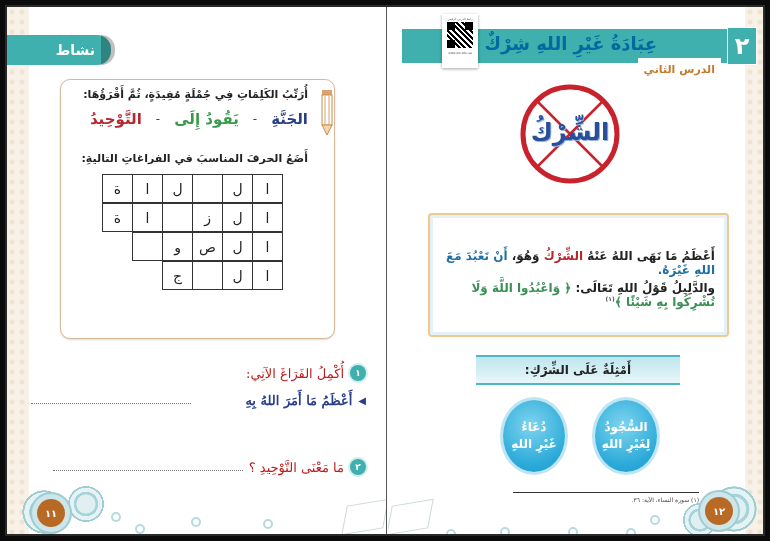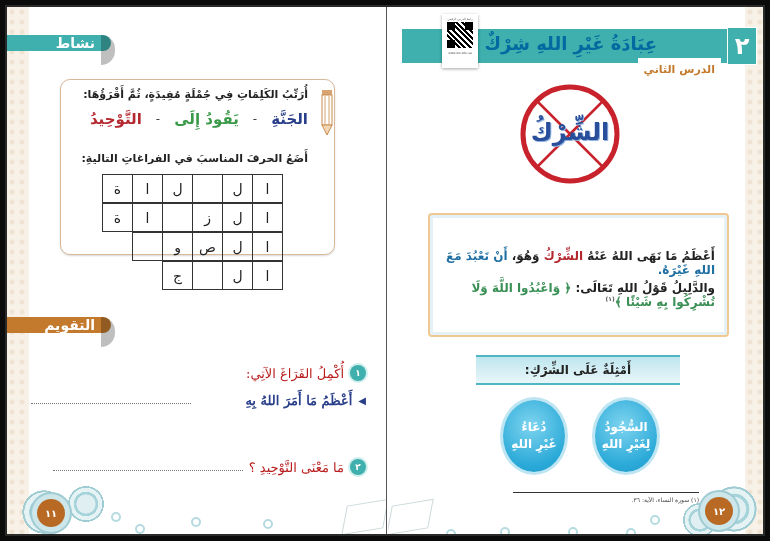--- a/index.html
+++ b/index.html
@@ -19,33 +19,33 @@
     position: absolute; top: 0; bottom: 0; width: 22px;
     background:
       radial-gradient(circle at 50% 50%, #efe3d3 0 2px, transparent 3px) 0 0 / 10px 10px,
       #f8f1e7;
   }
   .texture-left { left: 0; }
   .texture-right { right: 0; }
 
   
   .tab-pill {
-    position: absolute; height: 16px; border-radius: 0 14px 14px 0;
+    position: absolute; height: 30px; border-radius: 0 14px 14px 0;
     display: flex; align-items: center; justify-content: flex-end; padding-right: 16px;
     color: #fff; font-weight: bold; font-size: 14px;
   }
   .tab-pill::after {
     content: ""; position: absolute; right: -4px; top: 0; width: 14px; height: 30px;
     border-radius: 0 14px 14px 0; background: rgba(0,0,0,0.25);
   }
   .tab-activity { left: 0; top: 28px; width: 104px; background: #3fb0ad; }
   .tab-eval { left: 0; top: 310px; width: 104px; background: #c37a2c; }
 
   .activity-box {
-    position: absolute; left: 53px; top: 72px; width: 275px; height: 176px;
+    position: absolute; left: 53px; top: 72px; width: 275px; height: 260px;
     border: 1px solid #d9b89a; border-radius: 10px; background: #fff;
     box-shadow: 0 1px 2px rgba(0,0,0,0.15);
   }
   .pencil-icon { position: absolute; right: 0px; top: 10px; width: 14px; height: 46px; }
   .instr1 {
     position: absolute; right: 26px; top: 8px; font-size: 11px; font-weight: bold; color: #222;
     direction: rtl;
   }
   .words {
     position: absolute; right: 26px; top: 30px; direction: rtl; font-size: 15px; font-weight: bold;
@@ -227,23 +227,20 @@
           <div class="grid-cell">ا</div>
           <div class="grid-cell">ل</div>
           <div class="grid-cell"></div>
           <div class="grid-cell">ج</div>
           <div class="grid-cell empty-slot"></div>
           <div class="grid-cell empty-slot"></div>
         </div>
       </div>
     </div>
 
-    <div class="tab-pill tab-eval">
-      <span>التقويم</span>
-    </div>
 
     <div class="q-line q1">
       <span class="q-num">١</span>
       <span class="q-text">أُكْمِلُ الفَرَاغَ الآتِي:</span>
     </div>
     <div class="q-line q1-sub">
       <span class="arrow">◀</span>
       <span class="q-text">أَعْظَمُ مَا أَمَرَ اللهُ بِهِ</span>
       <span class="dots" style="width:160px"></span>
     </div>

